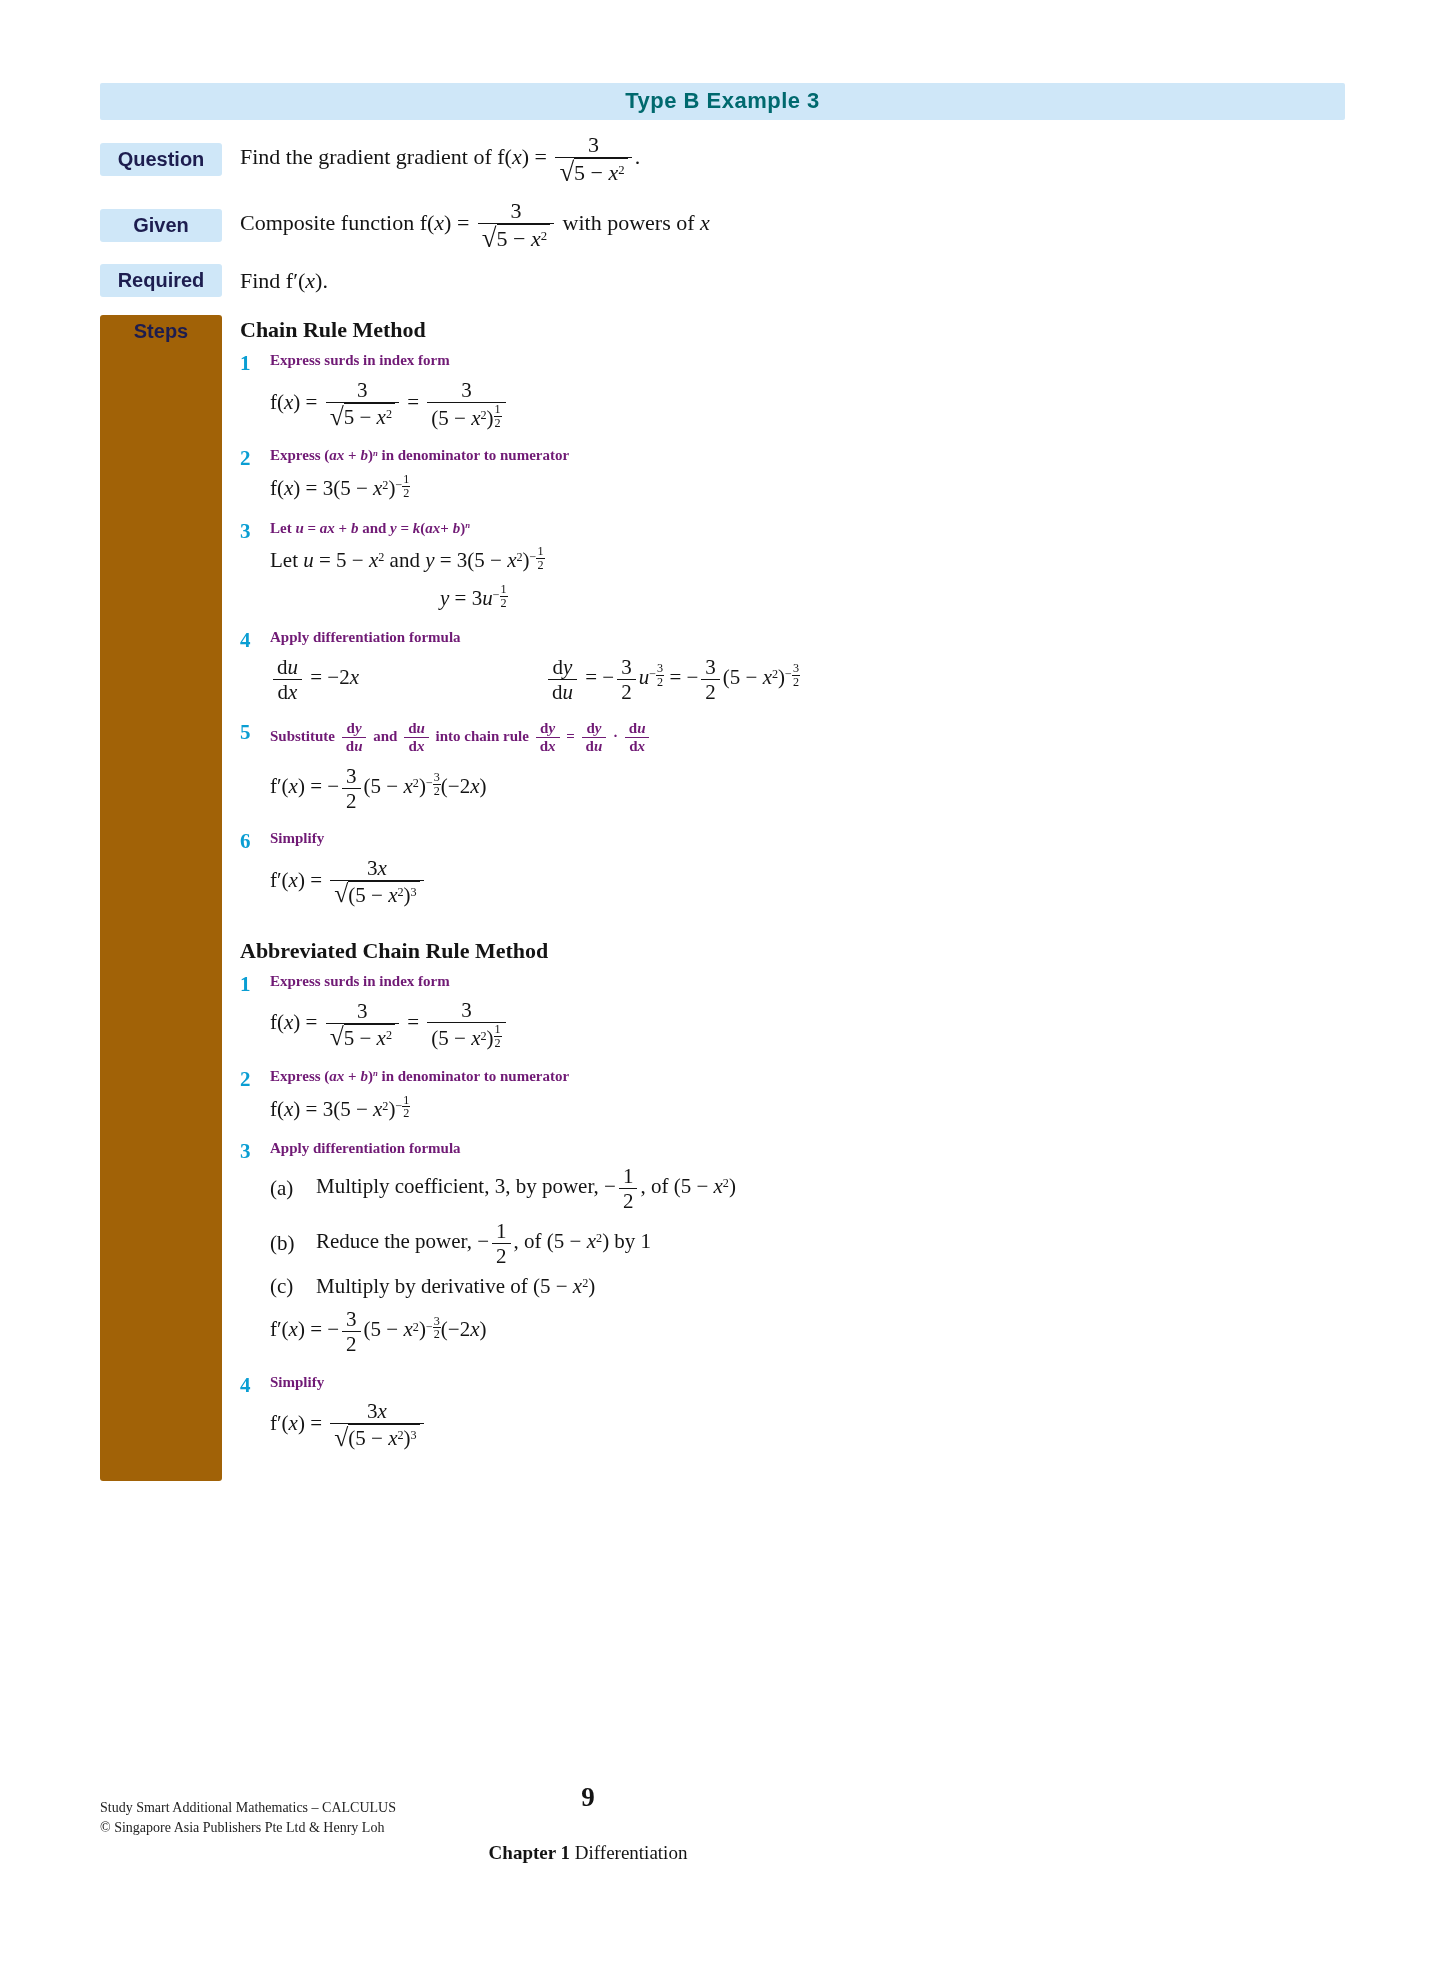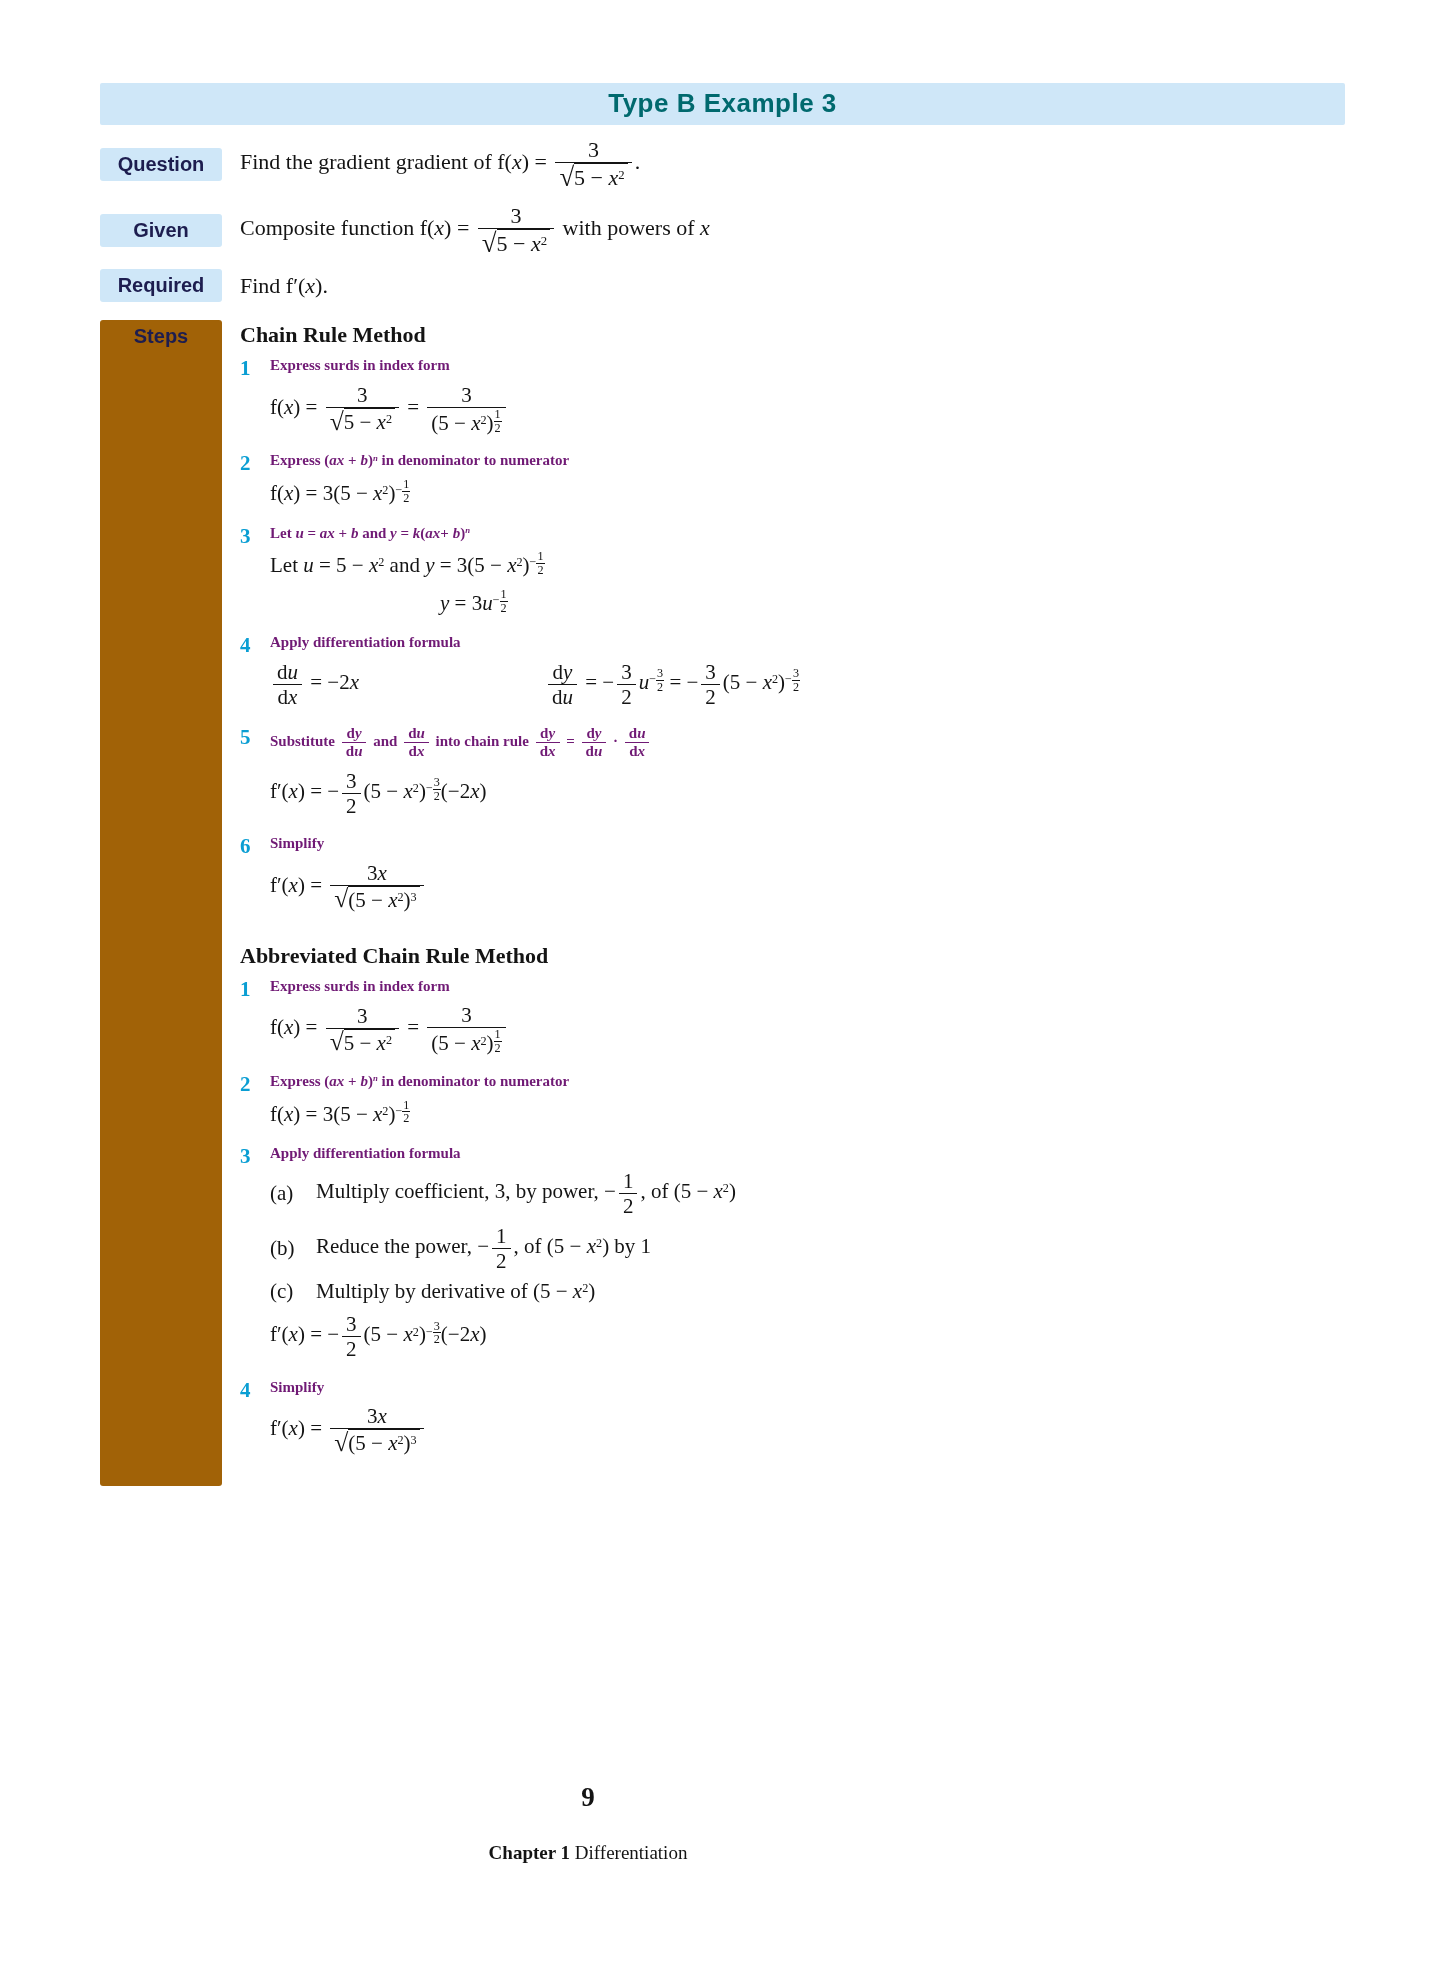--- a/index.html
+++ b/index.html
@@ -5,21 +5,21 @@
   html,body{margin:0;padding:0;background:#ffffff;}
   .page{
     position:relative;width:1445px;height:1970px;box-sizing:border-box;
     padding:83px 100px 0 100px;overflow:hidden;background:#ffffff;
     font-family:"Liberation Serif","DejaVu Serif",serif;color:#141414;
   }
   
   .header-band{background:#cfe7f8;text-align:center;padding:5px 0 6px;border-radius:2px;}
   .header-band span{
     font-family:"Liberation Sans","DejaVu Sans",sans-serif;font-weight:bold;
-    font-size:26px;color:#00696e;letter-spacing:.5px;
+    font-size:22px;color:#00696e;letter-spacing:.5px;
   }
   
   .row{display:flex;align-items:center;margin-top:12px;}
   .lbl{
     flex:0 0 122px;background:#cfe7f8;text-align:center;border-radius:3px;
     font-family:"Liberation Sans","DejaVu Sans",sans-serif;font-weight:bold;
     font-size:20px;color:#1d1d4f;padding:5px 0;
   }
   .row .content{margin-left:18px;font-size:22px;line-height:1.25;}
   
@@ -205,19 +205,23 @@
           <div class="fline"><span>f′(</span><span class="it">x</span><span>) = </span><span class="frac"><span class="num"><span>3</span><span class="it">x</span></span><span class="den"><span class="sqrt">
                     <span class="rad">√</span>
                     <span class="cnt"><span>(5 − </span><span class="it">x</span><span class="sup"><span>2</span></span><span>)</span><span class="sup"><span>3</span></span></span>
                   </span></span></span></div>
         </div>
       </div>
 
     </div>
   </div>
 
+  <div class="footer-left">
+    <div>Study Smart Additional Mathematics – CALCULUS</div>
+    <div>© Singapore Asia Publishers Pte Ltd &amp; Henry Loh</div>
+  </div>
   <div class="footer-page">9</div>
   <div class="footer-chapter">
     <span class="chb">Chapter 1</span>
     <span>Differentiation</span>
   </div>
 
 </div>
 
 </body></html>

